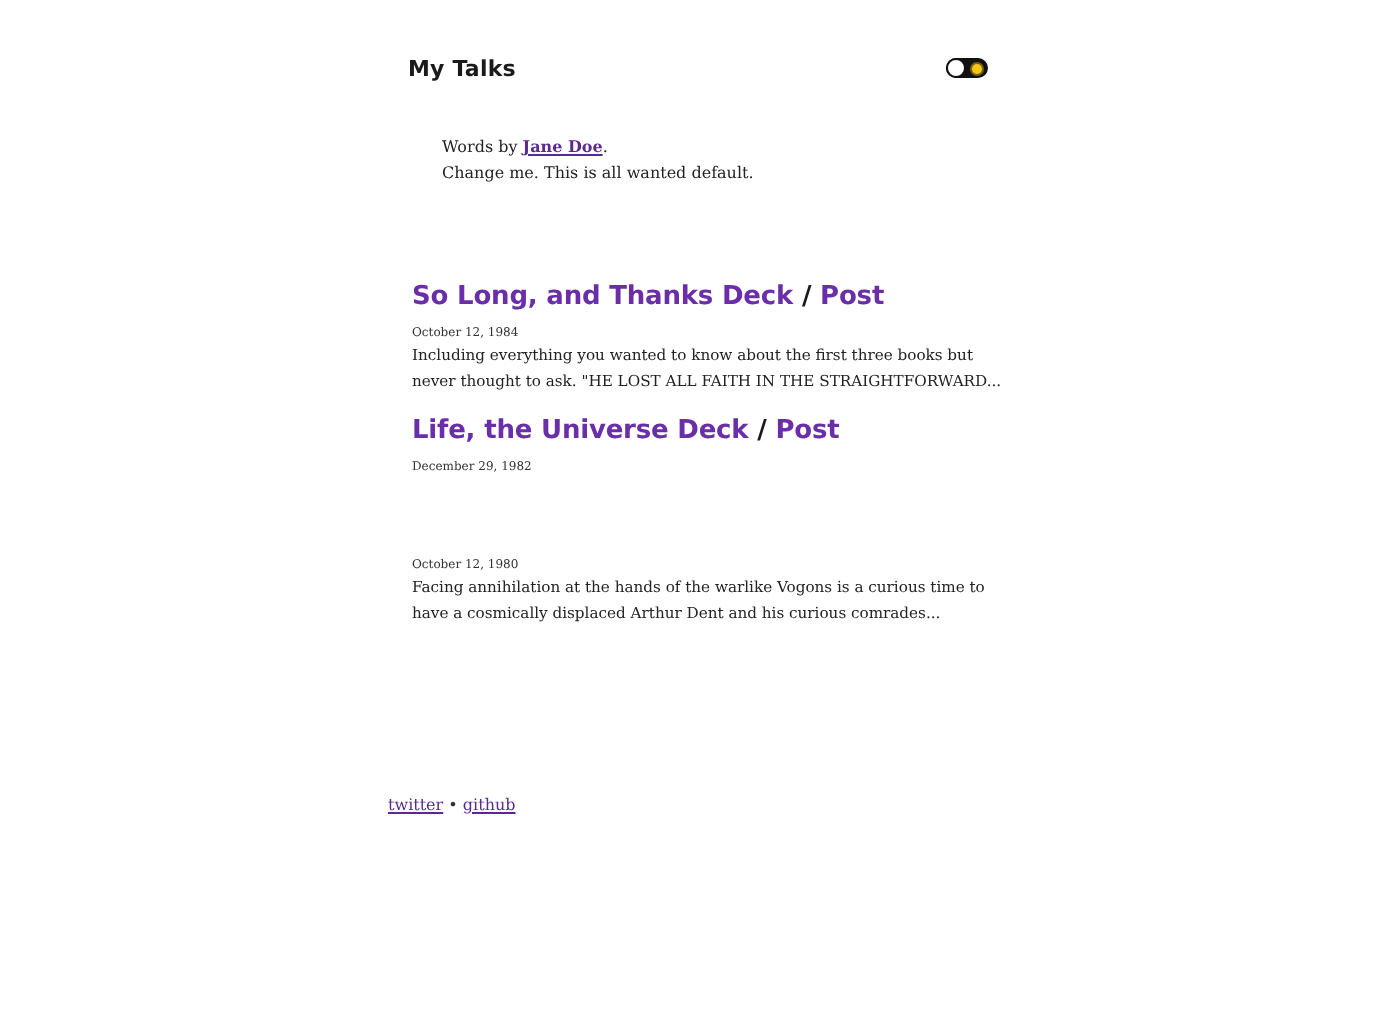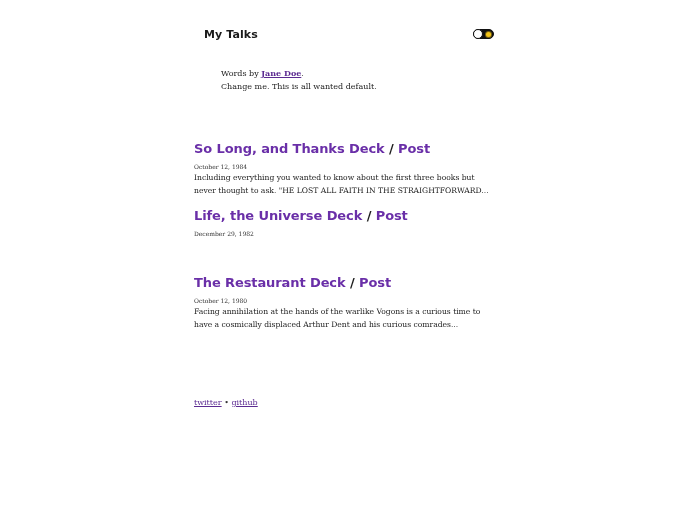--- a/index.html
+++ b/index.html
@@ -80,21 +80,21 @@
       line-height: 13px;
       color: #222;
     }
     .bio a {
       color: #5b2a91;
       text-decoration: underline;
       font-weight: bold;
     }
     .posts {
       position: absolute;
-      left: 0;
+      left: 12px;
       top: 140px;
       width: 302px;
     }
     .post {
       position: relative;
       height: 67px;
     }
     .post-title {
       font-family: "DejaVu Sans", "Liberation Sans", sans-serif;
       font-weight: bold;
@@ -162,21 +162,20 @@
       <div class="post-date">October 12, 1984</div>
       <div class="post-desc">Including everything you wanted to know about the first three books but never thought to ask. "HE LOST ALL FAITH IN THE STRAIGHTFORWARD...</div>
     </article>
 
     <article class="post">
       <div class="post-title"><a>Life, the Universe Deck</a><span class="sep"> / </span><a>Post</a></div>
       <div class="post-date">December 29, 1982</div>
     </article>
 
     <article class="post">
-      <div class="post-title"><a>The Restaurant Deck</a><span class="sep"> / </span><a>Post</a></div>
       <div class="post-date">October 12, 1980</div>
       <div class="post-desc">Facing annihilation at the hands of the warlike Vogons is a curious time to have a cosmically displaced Arthur Dent and his curious comrades...</div>
     </article>
 
   </div>
 
   <footer class="footer">
     <a>twitter</a><span> • </span><a>github</a>
   </footer>
 

